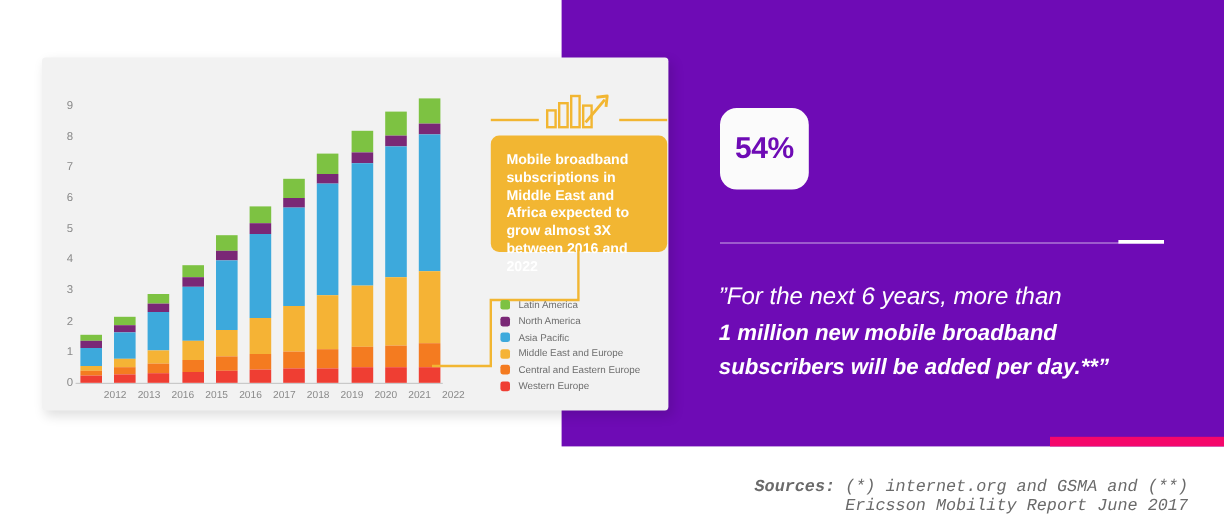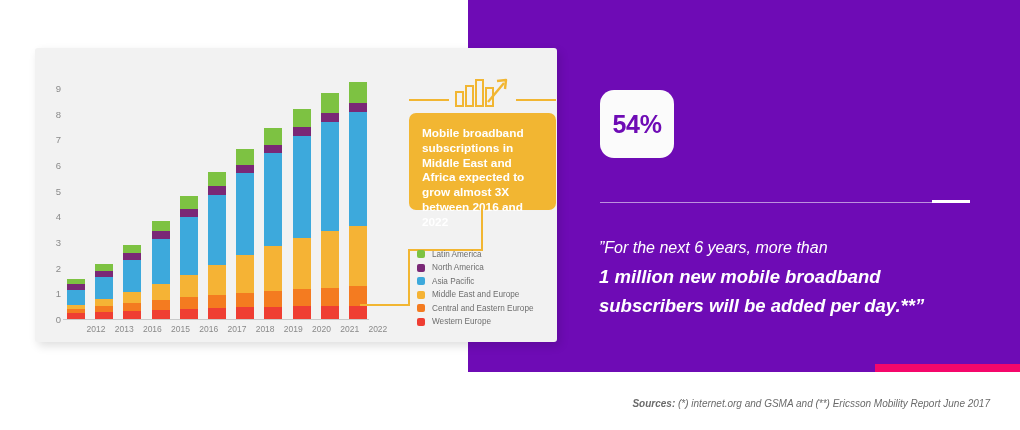--- a/index.html
+++ b/index.html
@@ -96,40 +96,41 @@
   
   #quote-block {
     position: absolute;
     left: 599px;
     top: 233px;
     width: 400px;
     color: #FFFFFF;
     font-style: italic;
   }
   #quote-line-1 {
-    font-size: 16px;
+    font-size: 20px;
     line-height: 29px;
     font-weight: normal;
   }
   .quote-strong {
     font-size: 18.5px;
     line-height: 29px;
     font-weight: bold;
   }
 
   
   #sources {
     position: absolute;
     left: 560px;
     top: 398px;
     width: 430px;
     text-align: right;
-    font-size: 10px;
+    font-size: 14px;
     font-style: italic;
     color: #6A6A6A;
+    font-family: Liberation Mono, monospace;
   }
   #sources-label {
     font-weight: bold;
     font-style: italic;
   }
 
   
   #chart-card {
     position: absolute;
     left: 35px;

